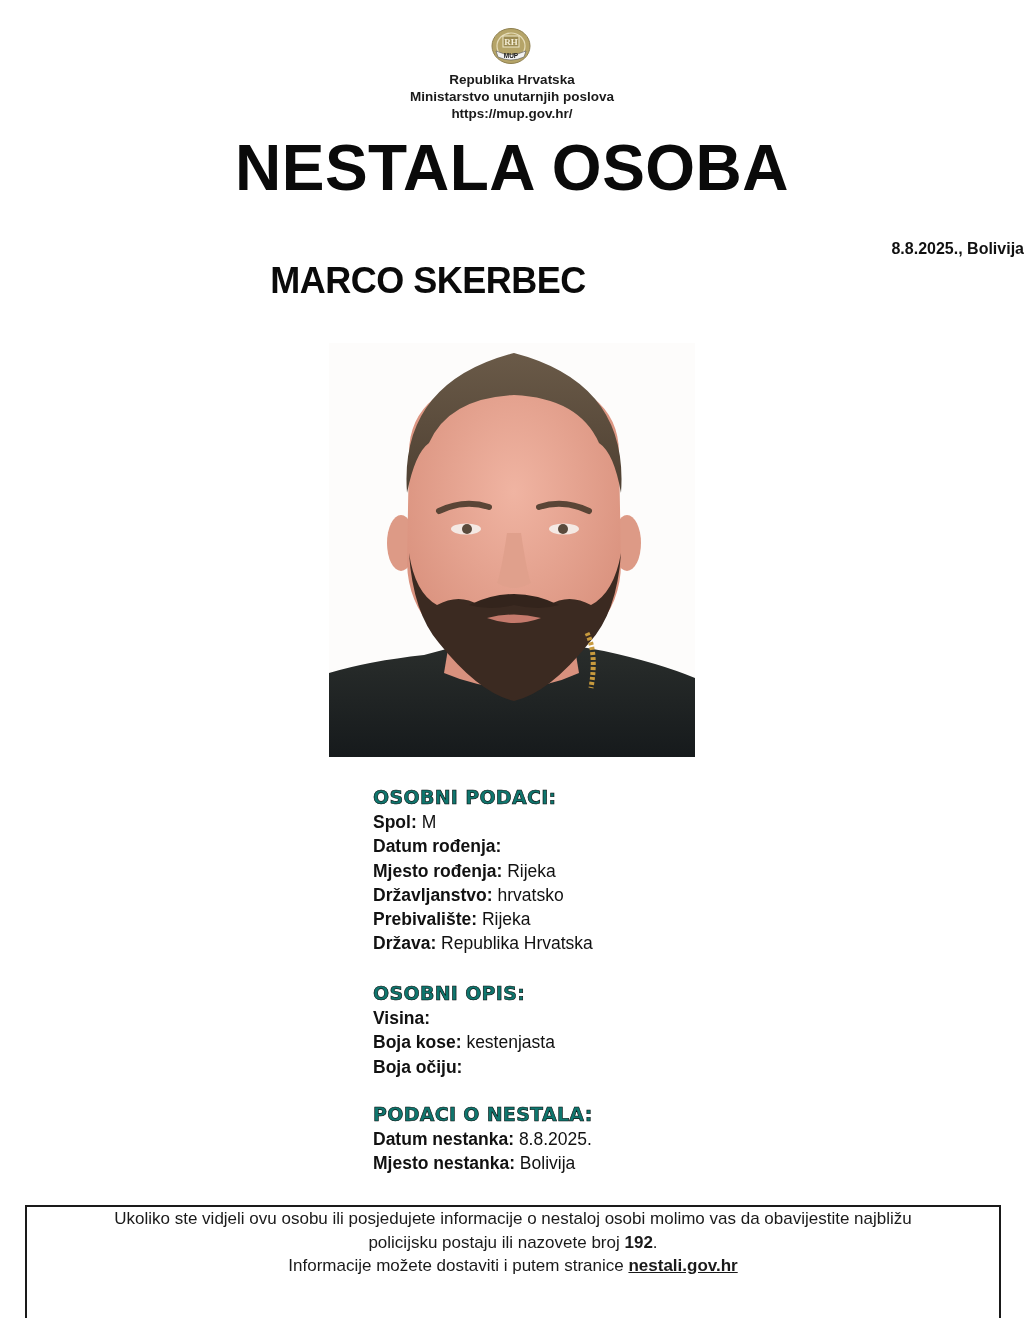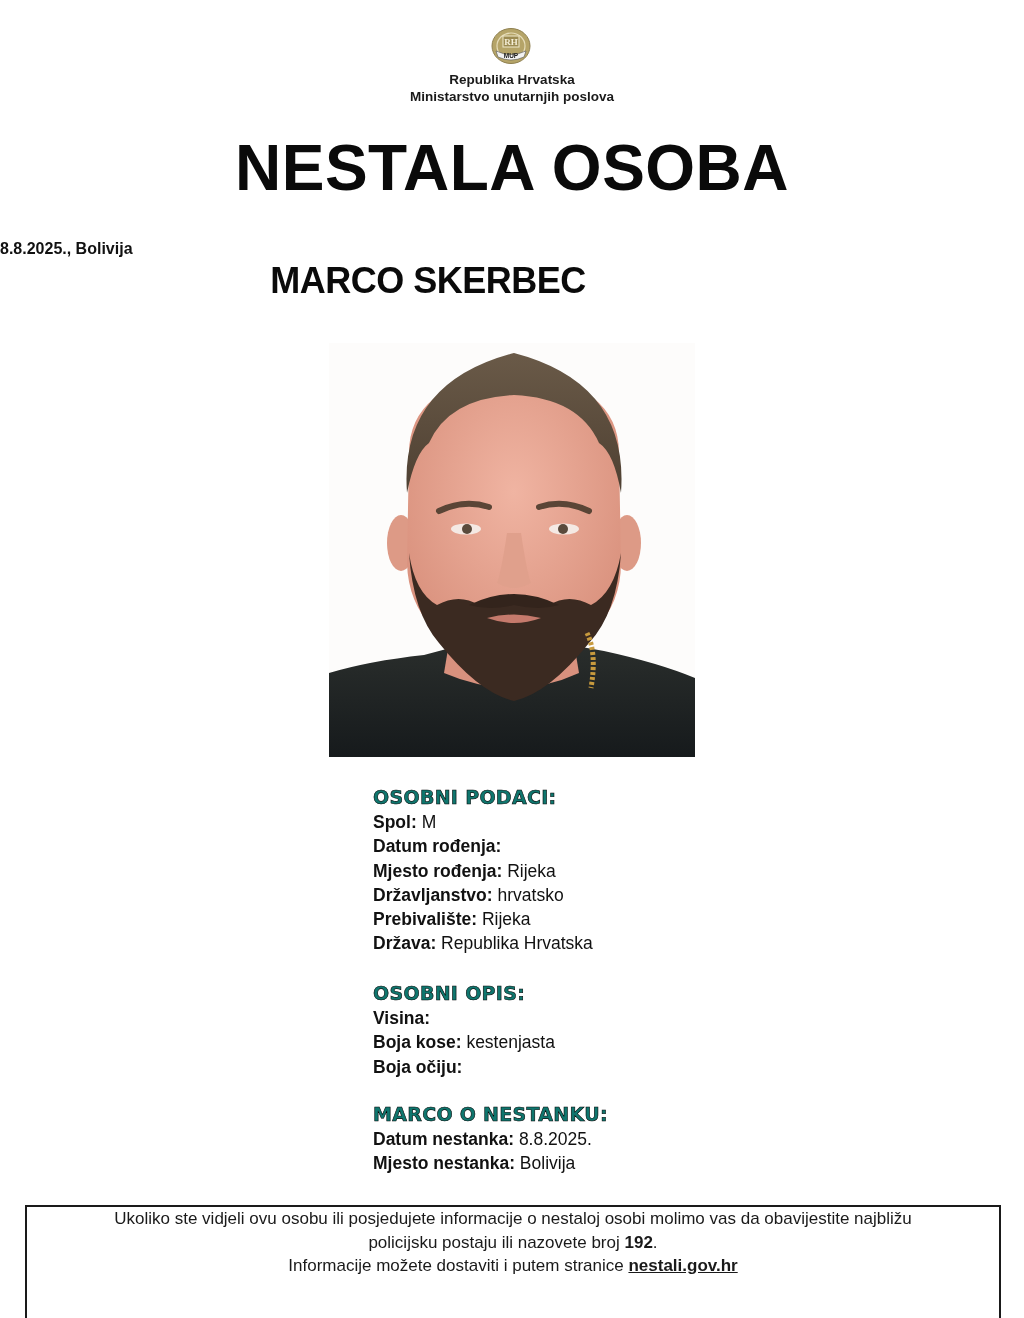--- a/index.html
+++ b/index.html
@@ -33,21 +33,21 @@
     left: 0; top: 132px; width: 1024px;
     text-align: center;
     font-weight: bold;
     font-size: 64px;
     line-height: 72px;
     letter-spacing: 0.5px;
     color: #0a0a0a;
   }
   .date-place {
     left: 0; top: 239px; width: 1024px;
-    text-align: left;
+    text-align: right;
     font-weight: bold;
     font-size: 16px;
     line-height: 20px;
     color: #111;
   }
   .person-name {
     left: 0; top: 259px; width: 856px;
     text-align: center;
     font-weight: bold;
     font-size: 36px;
@@ -114,20 +114,21 @@
     <rect x="14" y="9" width="16" height="11" fill="#9c8b52" stroke="#f0e9cc" stroke-width="1"></rect>
     <text x="22" y="18" text-anchor="middle" font-family="Liberation Serif, serif" font-weight="bold" font-size="9" fill="#f5efd8">RH</text>
     <path d="M7 24 Q22 31 37 24 L35 30 Q22 36 9 30 Z" fill="#f2f2f2" stroke="#555" stroke-width="0.6"></path>
     <text x="22" y="30.5" text-anchor="middle" font-family="Liberation Sans, sans-serif" font-weight="bold" font-size="6.5" fill="#222">MUP</text>
   </svg>
 </div>
 
 <div class="abs header-lines">
   <div>Republika Hrvatska</div>
   <div>Ministarstvo unutarnjih poslova</div>
+  <div>https://mup.gov.hr/</div>
 </div>
 
 <div class="abs main-title">NESTALA OSOBA</div>
 <div class="abs date-place">8.8.2025., Bolivija</div>
 <div class="abs person-name">MARCO SKERBEC</div>
 
 <div class="abs photo">
   <svg width="366" height="414" viewBox="0 0 366 414">
     <defs>
       <radialGradient id="skinG" cx="50%" cy="40%" r="60%">
@@ -187,21 +188,21 @@
 </div>
 
 <div class="abs info info2">
   <div class="section-heading">OSOBNI OPIS:</div>
   <div class="row"><span class="lbl">Visina:</span> <span class="val"></span></div>
   <div class="row"><span class="lbl">Boja kose:</span> <span class="val">kestenjasta</span></div>
   <div class="row"><span class="lbl">Boja očiju:</span> <span class="val"></span></div>
 </div>
 
 <div class="abs info info3">
-  <div class="section-heading">MARCO O NESTANKU:</div>
+  <div class="section-heading">PODACI O NESTALA:</div>
   <div class="row"><span class="lbl">Datum nestanka:</span> <span class="val">8.8.2025.</span></div>
   <div class="row"><span class="lbl">Mjesto nestanka:</span> <span class="val">Bolivija</span></div>
 </div>
 
 <div class="abs notice">
   <div>Ukoliko ste vidjeli ovu osobu ili posjedujete informacije o nestaloj osobi molimo vas da obavijestite najbližu</div>
   <div><span>policijsku postaju ili nazovete broj </span><b>192</b><span>.</span></div>
   <div><span>Informacije možete dostaviti i putem stranice </span><a>nestali.gov.hr</a></div>
 </div>
 

